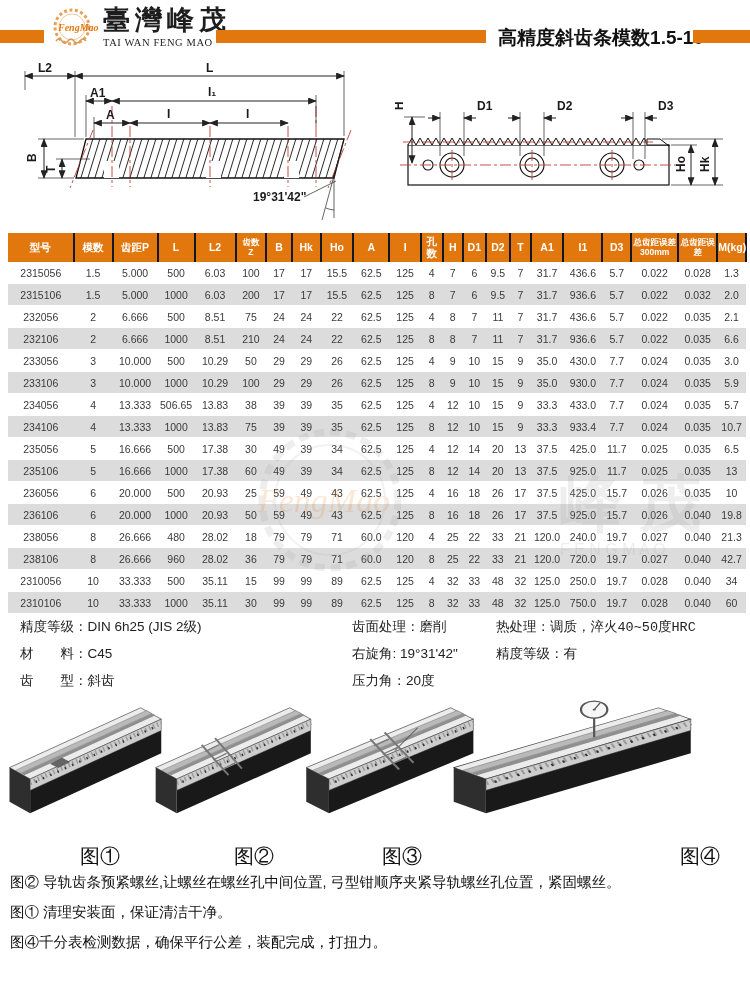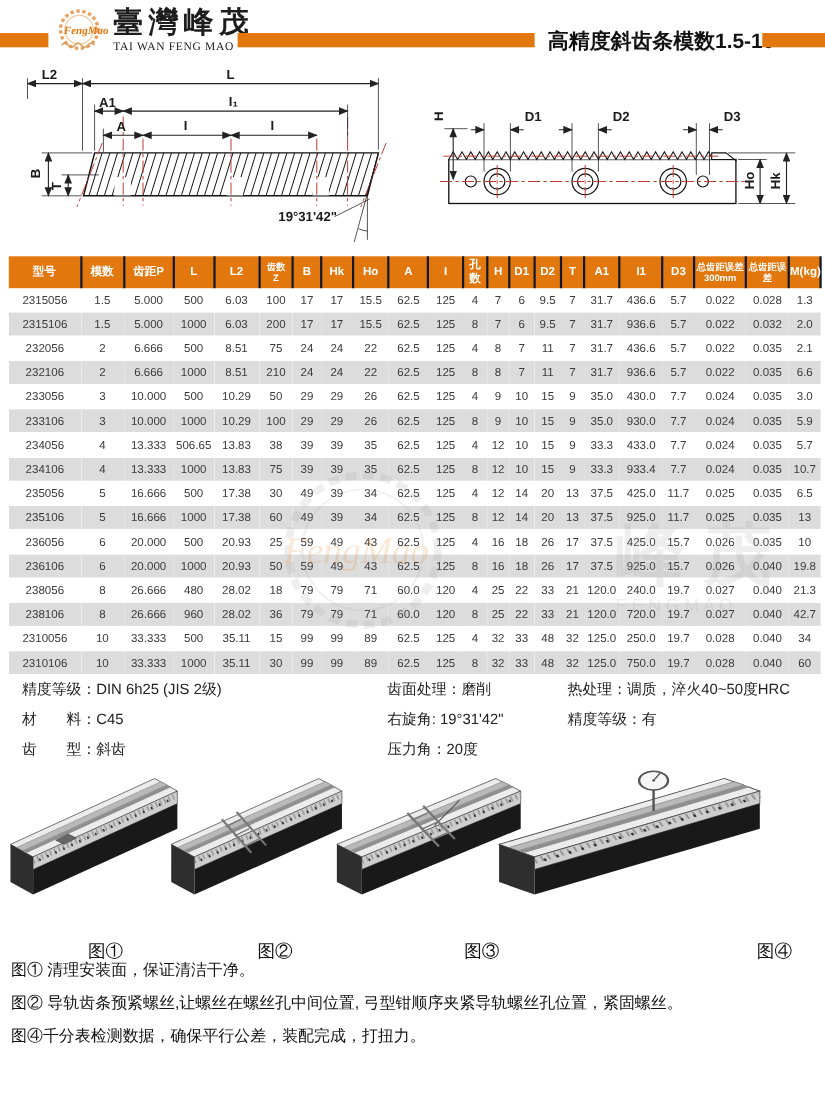--- a/index.html
+++ b/index.html
@@ -23,21 +23,21 @@
   td{font-size:10.5px;color:#3a3a3a;text-align:center;height:21px;padding:0;border-bottom:1px solid #fff;white-space:nowrap;overflow:hidden;}
   tbody tr:nth-child(even) td{background:#dcdcdc;}
   
   .watermark{position:absolute;left:0;top:420px;width:750px;height:190px;pointer-events:none;}
   
   .specs{position:absolute;top:618px;font-size:13.5px;color:#222;}
   .specs div{margin-bottom:9px;white-space:nowrap;}
   
   .fig{position:absolute;top:684px;}
   .fig svg{display:block;}
-  .fig-caption{font-size:16px;color:#111;margin-top:19px;}
+  .fig-caption{font-size:20px;color:#111;margin-top:7px;}
   
   .notes{position:absolute;left:10px;top:872px;width:735px;}
   .note{font-size:14.5px;color:#111;margin-bottom:9px;line-height:1.45;padding-left:42px;text-indent:-42px;}
 </style>
 </head>
 <body>
 
 <div class="abs" style="left:0;top:0;width:750px;height:56px;">
   <div class="bar" style="left:0;width:44px;"></div>
   <svg class="abs" style="left:48px;top:3px;" width="56" height="48" viewBox="0 0 56 48">
@@ -676,21 +676,21 @@
 <div class="specs" style="left:20px;">
   <div>精度等级：DIN 6h25 (JIS 2级)</div>
   <div>材　　料：C45</div>
   <div>齿　　型：斜齿</div>
 </div>
 <div class="specs" style="left:312px;margin-left:40px;">
   <div>齿面处理：磨削</div>
   <div>右旋角:  19°31'42"</div>
   <div>压力角：20度</div>
 </div>
-<div class="specs" style="left:516px;">
+<div class="specs" style="left:496px;font-family:Liberation Mono, monospace;">
   <div>热处理：调质，淬火40~50度HRC</div>
   <div>精度等级：有</div>
 </div>
 
 <div class="fig" style="left:2px;width:178px;">
   <svg width="178" height="152" viewBox="0 0 190 160" preserveAspectRatio="none">
     <polygon points="8,88 148,25 170,37 30,100" fill="#ececec" stroke="#444" stroke-width="0.7"></polygon>
     <polygon points="14,91 154,28 160,31 20,94" fill="#b9b9b9" stroke="#666" stroke-width="0.4"></polygon>
     <polygon points="20,94 160,31 164,33 24,96" fill="#8f8f8f"></polygon>
     <polygon points="30,100 170,37 170,49 30,112" fill="#cdcdcd" stroke="#444" stroke-width="0.6"></polygon>
@@ -734,21 +734,21 @@
     <line x1="36" y1="103" x2="166" y2="44" stroke="#333" stroke-width="2.5" stroke-dasharray="1.5 7"></line>
     <line x1="94" y1="70" x2="116" y2="46" stroke="#555" stroke-width="1"></line>
     <g stroke="#777" stroke-width="2" fill="none">
       <line x1="70" y1="58" x2="98" y2="90"></line>
         <line x1="84" y1="51" x2="112" y2="83"></line>
       <line x1="74" y1="65" x2="88" y2="58" stroke-width="1.3"></line>
       <line x1="82" y1="74" x2="96" y2="67" stroke-width="1.3"></line>
       <line x1="91" y1="84" x2="105" y2="77" stroke-width="1.3"></line>
     </g>
   </svg>
-  <div class="fig-caption" style="margin-left:84px;text-align:center;">图③</div>
+  <div class="fig-caption" style="margin-left:84px;">图③</div>
 </div>
 <div class="fig" style="left:442px;width:278px;">
   <svg width="278" height="152" viewBox="0 0 190 160" preserveAspectRatio="none">
     <polygon points="8,88 148,25 170,37 30,100" fill="#ececec" stroke="#444" stroke-width="0.7"></polygon>
     <polygon points="14,91 154,28 160,31 20,94" fill="#b9b9b9" stroke="#666" stroke-width="0.4"></polygon>
     <polygon points="20,94 160,31 164,33 24,96" fill="#8f8f8f"></polygon>
     <polygon points="30,100 170,37 170,49 30,112" fill="#cdcdcd" stroke="#444" stroke-width="0.6"></polygon>
     <line x1="30" y1="104" x2="170" y2="41" stroke="#999" stroke-width="5" stroke-dasharray="1.5 3"></line>
     <polygon points="30,112 170,49 170,73 30,136" fill="#191919"></polygon>
     <polygon points="8,88 30,100 30,136 8,124" fill="#2e2e2e"></polygon>
@@ -757,16 +757,16 @@
       <line x1="104" y1="56" x2="104" y2="36" stroke="#555" stroke-width="1.5"></line>
       <circle cx="104" cy="27" r="9" fill="#f6f6f6" stroke="#555" stroke-width="1.5"></circle>
       <line x1="104" y1="27" x2="108" y2="20" stroke="#555" stroke-width="1"></line>
       <circle cx="104" cy="27" r="1" fill="#555"></circle>
     </g>
   </svg>
   <div class="fig-caption" style="margin-left:72px;text-align:right;">图④</div>
 </div>
 
 <div class="notes">
+  <div class="note">图② 导轨齿条预紧螺丝,让螺丝在螺丝孔中间位置, 弓型钳顺序夹紧导轨螺丝孔位置，紧固螺丝。</div>
   <div class="note">图① 清理安装面，保证清洁干净。</div>
-  <div class="note">图② 导轨齿条预紧螺丝,让螺丝在螺丝孔中间位置, 弓型钳顺序夹紧导轨螺丝孔位置，紧固螺丝。</div>
   <div class="note">图④千分表检测数据，确保平行公差，装配完成，打扭力。</div>
 </div>
 
 </body></html>

